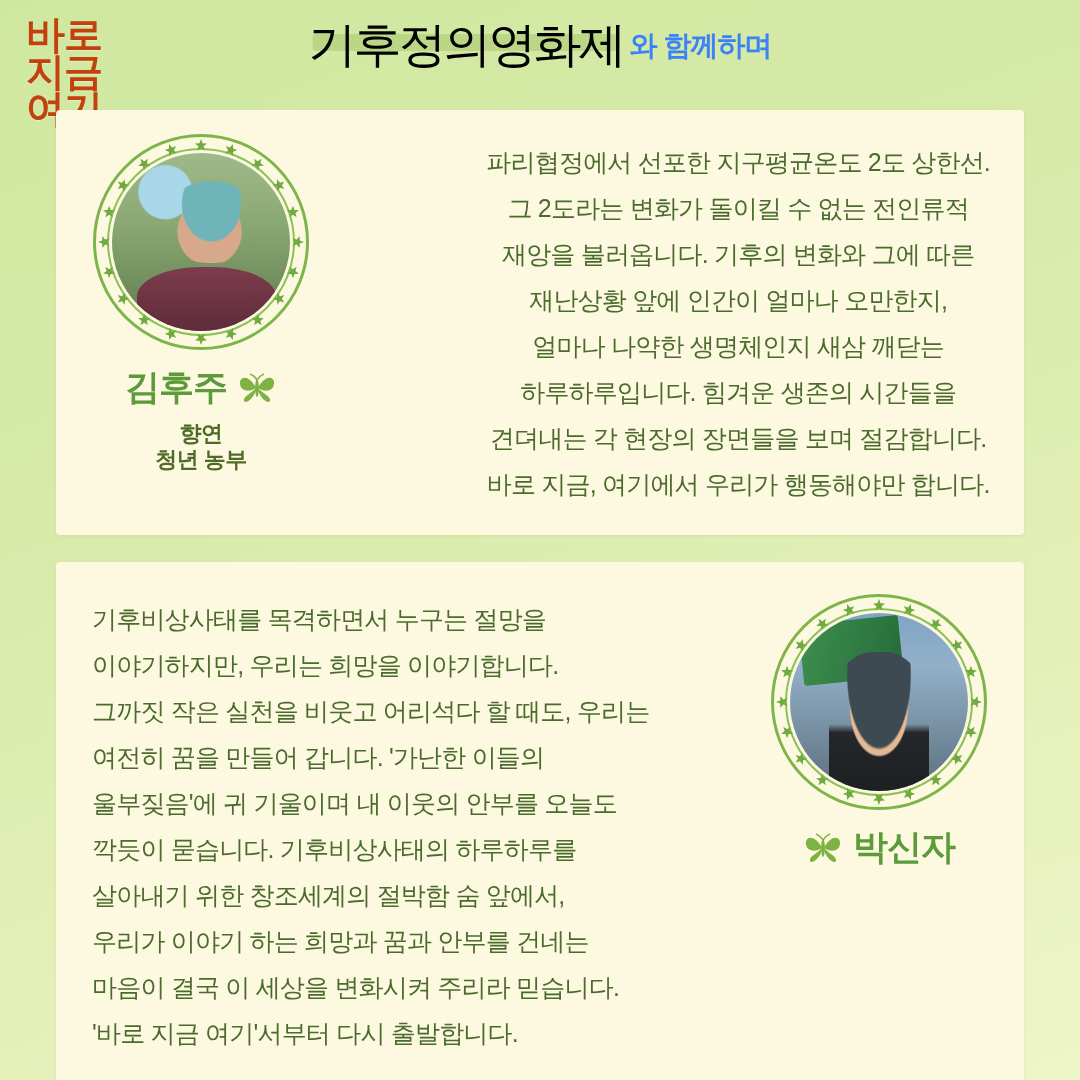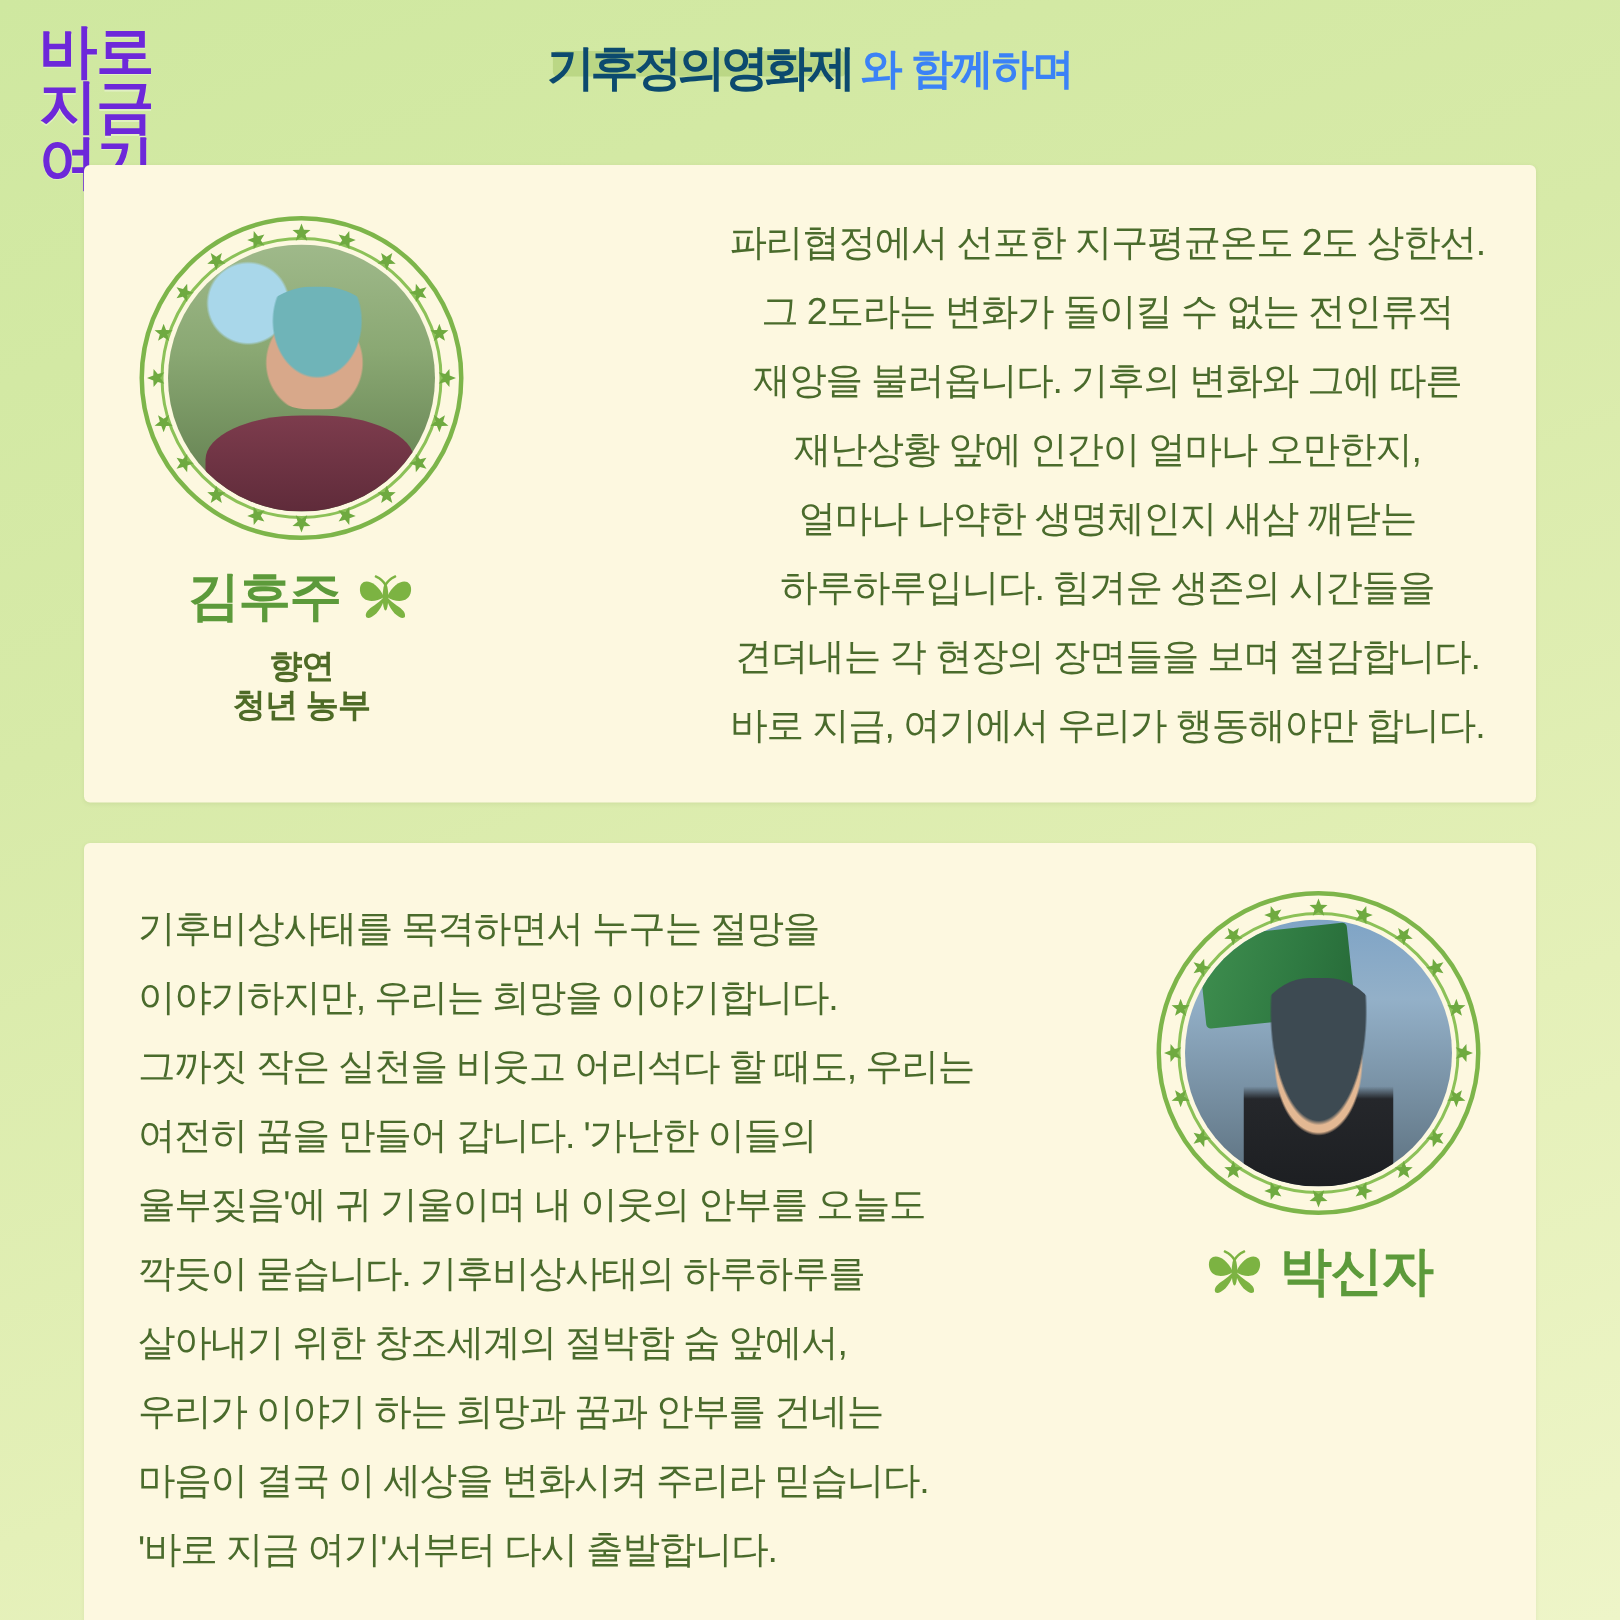--- a/index.html
+++ b/index.html
@@ -20,43 +20,43 @@
   .header {
     position: relative;
     height: 118px;
     width: 100%;
   }
 
   .logo {
     position: absolute;
     left: 26px;
     top: 16px;
-    color: #6d28d9;
+    color: #c2410c;
     font-weight: bold;
     font-size: 39px;
     line-height: 37px;
     letter-spacing: -1px;
     text-shadow: 0 1px 0 rgba(255,255,255,0.35);
   }
   .logo span { display: block; }
 
   .festival {
     position: absolute;
     left: 50%;
     transform: translateX(-50%);
     top: 20px;
     display: flex;
     align-items: flex-end;
     gap: 6px;
     white-space: nowrap;
   }
   .festival-title {
-    font-size: 32px;
-    font-weight: bold;
-    color: #0c4a6e;
+    font-size: 48px;
+    font-weight: normal;
+    color: #000000;
     letter-spacing: -3px;
     line-height: 50px;
     position: relative;
   }
   .festival-title::after {
     content: "";
     position: absolute;
     left: 4px;
     right: 4px;
     top: 14px;
@@ -95,21 +95,21 @@
     flex-direction: row;
   }
 
   
   .profile {
     width: 290px;
     flex: 0 0 290px;
     display: flex;
     flex-direction: column;
     align-items: center;
-    padding-top: 34px;
+    padding-top: 24px;
   }
   .profile-bottom {
     justify-content: flex-start;
     padding-top: 32px;
   }
 
   .avatar-wrap {
     width: 216px;
     height: 216px;
     border-radius: 50%;

